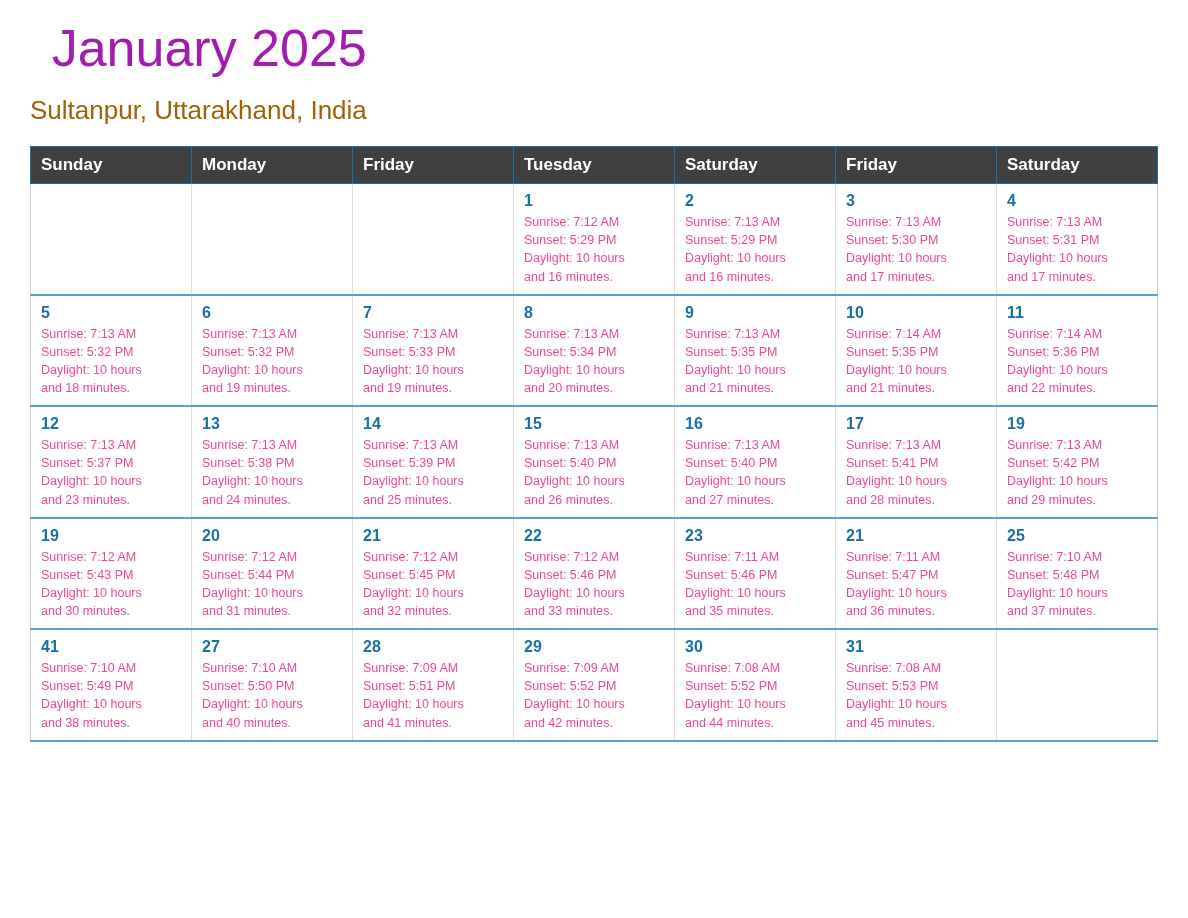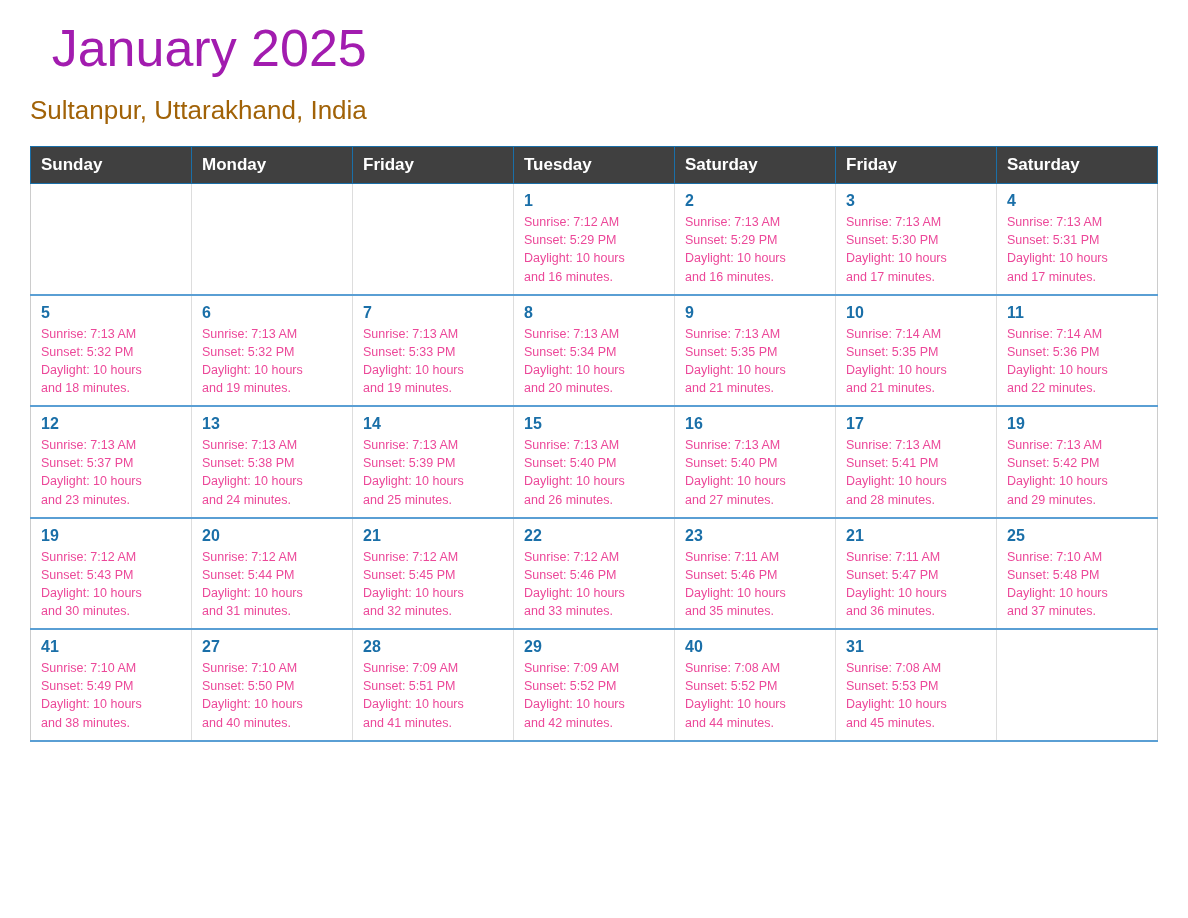--- a/index.html
+++ b/index.html
@@ -328,21 +328,21 @@
 and 41 minutes.</div>
         </td>
         <td>
           <span class="day-number">29</span>
           <div class="day-info" style="white-space: pre-line;">Sunrise: 7:09 AM
 Sunset: 5:52 PM
 Daylight: 10 hours
 and 42 minutes.</div>
         </td>
         <td>
-          <span class="day-number">40</span>
+          <span class="day-number">30</span>
           <div class="day-info" style="white-space: pre-line;">Sunrise: 7:08 AM
 Sunset: 5:52 PM
 Daylight: 10 hours
 and 44 minutes.</div>
         </td>
         <td>
           <span class="day-number">31</span>
           <div class="day-info" style="white-space: pre-line;">Sunrise: 7:08 AM
 Sunset: 5:53 PM
 Daylight: 10 hours

